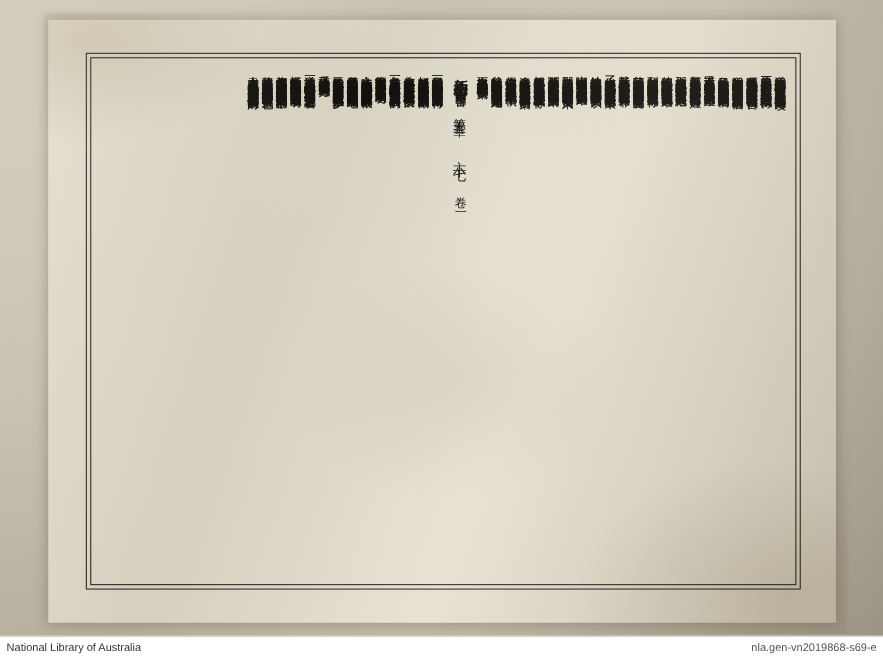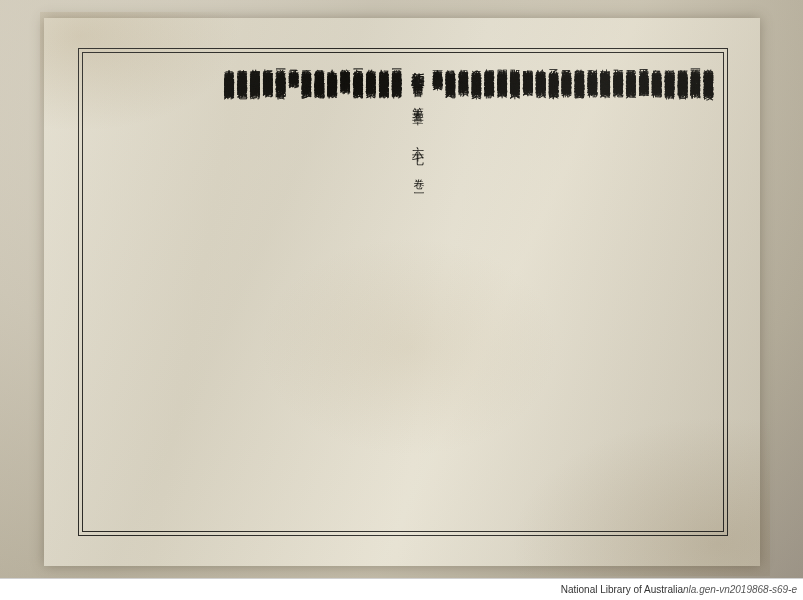--- a/index.html
+++ b/index.html
@@ -101,25 +101,25 @@
   
   #footer{
     position:absolute;left:0;top:578px;width:803px;height:22px;
     background:#ffffff;
     border-top:1px solid #d0d0d0;
     font-family:"Liberation Sans", sans-serif;
     font-size:10px;
     color:#333;
     display:flex;
     align-items:center;
-    justify-content:flex-end;
+    justify-content:space-between;
     padding:0 6px;
     box-sizing:border-box;
   }
-  #footer .right{color:#555;font-style:italic;}
+  #footer .right{color:#555;}
 </style>
 </head>
 <body>
 
 <div id="scan">
   <div id="page">
     <div class="stain1"></div>
     <div class="stain2"></div>
     <div class="stain3"></div>
   </div>

